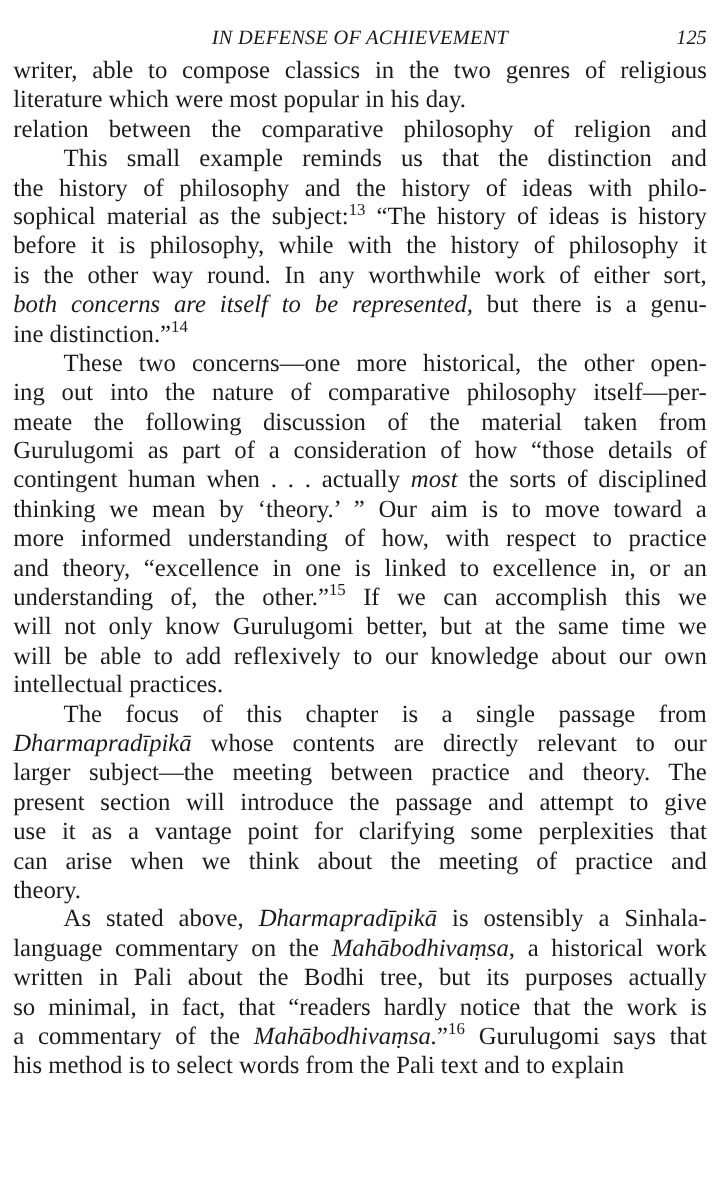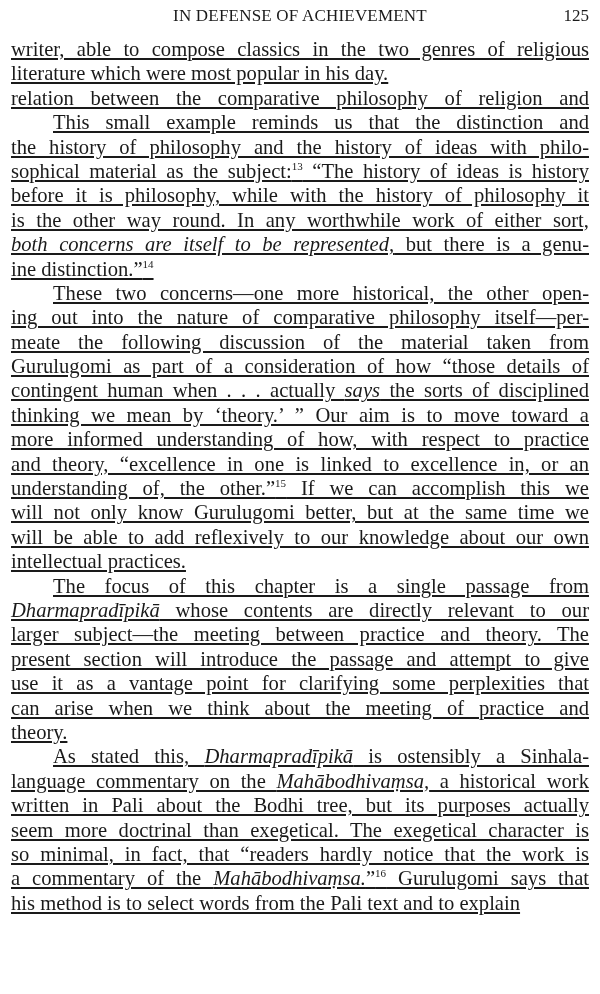--- a/index.html
+++ b/index.html
@@ -7,58 +7,58 @@
     width: 600px;
     height: 994px;
     background: #ffffff;
     overflow: hidden;
     position: relative;
     color: #1a1a1a;
     font-family: "Liberation Serif", "DejaVu Serif", serif;
   }
   .running-head {
     position: absolute;
-    top: 4px;
+    top: 20px;
     left: 11px;
     right: 11px;
     height: 24px;
     font-size: 17px;
     line-height: 24px;
+    font-style: italic;
   }
   .running-title {
     position: absolute;
     left: 0; right: 0;
     text-align: center;
     letter-spacing: 0.2px;
   }
   .page-number {
     position: absolute;
     right: 0;
     top: 0;
   }
   .body-text {
     position: absolute;
-    top: 37px;
+    top: 47px;
     left: 11px;
     width: 578px;
     font-size: 20.6px;
     line-height: 24.4px;
-    text-decoration: underline;
   }
   .line {
     display: block;
     white-space: nowrap;
     text-align: justify;
     text-align-last: justify;
     height: 24.4px;
   }
   .line.last { text-align-last: left; }
   .line.indent { padding-left: 42px; }
   .it { font-style: italic; }
-  sup.fn { font-size: 11px; line-height: 0; vertical-align: 8px; }
+  sup.fn { font-size: 14px; line-height: 0; vertical-align: 8px; }
 </style>
 </head>
 <body>
 
 <div class="running-head">
   <span class="running-title">IN DEFENSE OF ACHIEVEMENT</span>
   <span class="page-number">125</span>
 </div>
 
 <div class="body-text" id="body-text">
@@ -74,40 +74,39 @@
       <span class="line"><span>before it is philosophy, while with the history of philosophy it</span></span>
       <span class="line"><span>is the other way round. In any worthwhile work of either sort,</span></span>
       <span class="line"><span class="it">both concerns are itself to be represented,</span><span> but there is a genu-</span></span>
       <span class="line last"><span>ine distinction.”</span><sup class="fn">14</sup></span>
     </div>
     <div>
       <span class="line indent"><span>These two concerns—one more historical, the other open-</span></span>
       <span class="line"><span>ing out into the nature of comparative philosophy itself—per-</span></span>
       <span class="line"><span>meate the following discussion of the material taken from</span></span>
       <span class="line"><span>Gurulugomi as part of a consideration of how “those details of</span></span>
-      <span class="line"><span>contingent human when . . . actually </span><span class="it">says</span><span> the sorts of disciplined</span></span>
+      <span class="line"><span>contingent human when . . . actually </span><span class="it">most</span><span> the sorts of disciplined</span></span>
       <span class="line"><span>thinking we mean by ‘theory.’ ” Our aim is to move toward a</span></span>
       <span class="line"><span>more informed understanding of how, with respect to practice</span></span>
       <span class="line"><span>and theory, “excellence in one is linked to excellence in, or an</span></span>
       <span class="line"><span>understanding of, the other.”</span><sup class="fn">15</sup><span> If we can accomplish this we</span></span>
       <span class="line"><span>will not only know Gurulugomi better, but at the same time we</span></span>
       <span class="line"><span>will be able to add reflexively to our knowledge about our own</span></span>
       <span class="line last"><span>intellectual practices.</span></span>
     </div>
     <div>
       <span class="line indent"><span>The focus of this chapter is a single passage from</span></span>
       <span class="line"><span class="it">Dharmapradīpikā</span><span> whose contents are directly relevant to our</span></span>
       <span class="line"><span>larger subject—the meeting between practice and theory. The</span></span>
       <span class="line"><span>present section will introduce the passage and attempt to give</span></span>
       <span class="line"><span>use it as a vantage point for clarifying some perplexities that</span></span>
       <span class="line"><span>can arise when we think about the meeting of practice and</span></span>
       <span class="line last"><span>theory.</span></span>
     </div>
     <div>
-      <span class="line indent"><span>As stated this, </span><span class="it">Dharmapradīpikā</span><span> is ostensibly a Sinhala-</span></span>
+      <span class="line indent"><span>As stated above, </span><span class="it">Dharmapradīpikā</span><span> is ostensibly a Sinhala-</span></span>
       <span class="line"><span>language commentary on the </span><span class="it">Mahābodhivaṃsa,</span><span> a historical work</span></span>
       <span class="line"><span>written in Pali about the Bodhi tree, but its purposes actually</span></span>
-      <span class="line"><span>seem more doctrinal than exegetical. The exegetical character is</span></span>
       <span class="line"><span>so minimal, in fact, that “readers hardly notice that the work is</span></span>
       <span class="line"><span>a commentary of the </span><span class="it">Mahābodhivaṃsa.</span><span>”</span><sup class="fn">16</sup><span> Gurulugomi says that</span></span>
       <span class="line last"><span>his method is to select words from the Pali text and to explain</span></span>
     </div>
   </div>
 
 </body></html>

